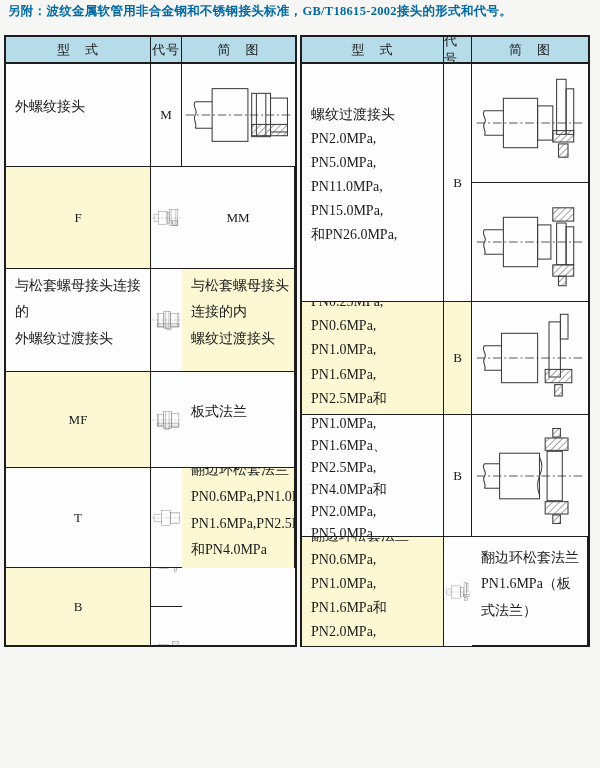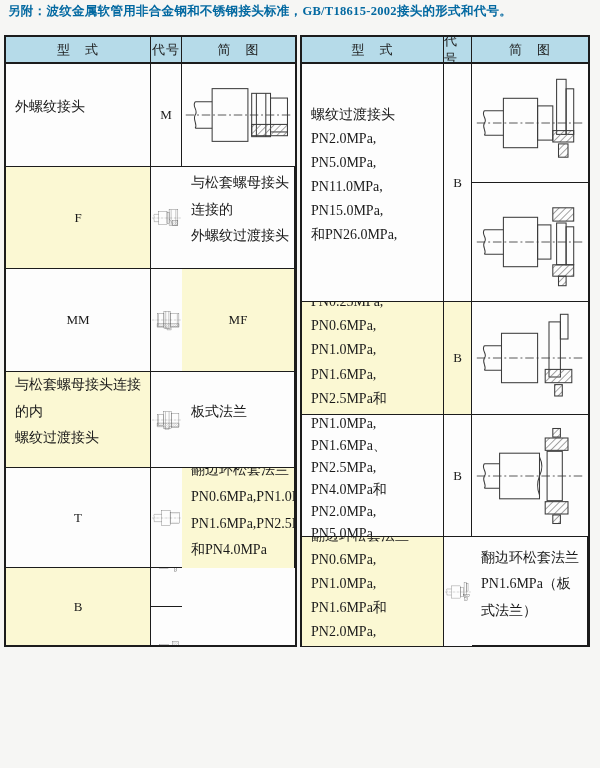--- a/index.html
+++ b/index.html
@@ -73,40 +73,40 @@
       <rect x="62" y="28" width="8" height="40"></rect>
       <rect x="70" y="16" width="34" height="60"></rect>
       <line x1="78" y1="16" x2="78" y2="76"></line>
         <line x1="96" y1="16" x2="96" y2="76"></line>
       <path d="M70,52 q10,8 14,22"></path>
       <rect class="ht" x="82" y="58" width="22" height="18"></rect>
       <line class="cl" x1="4" y1="48" x2="117" y2="48"></line>
     </svg>
   </div>
 
+  <div class="c code">MM</div>
   <div class="c type">与松套螺母接头连接的
 外螺纹过渡接头</div>
-  <div class="c code">MM</div>
   <div class="c diag nr">
     <svg class="dg" width="114" height="92" viewBox="0 0 120 96">
       <rect x="24" y="24" width="26" height="48"></rect>
       <line x1="29" y1="24" x2="29" y2="72"></line>
       <rect x="50" y="14" width="26" height="68"></rect>
       <line x1="57" y1="14" x2="57" y2="82"></line>
         <line x1="69" y1="14" x2="69" y2="82"></line>
       <rect x="76" y="24" width="32" height="48"></rect>
       <line x1="102" y1="24" x2="102" y2="72"></line>
       <path class="ht" d="M24,62 H108 V76 H78 V86 H62 V76 H24 Z"></path>
       <line class="cl" x1="4" y1="48" x2="117" y2="48"></line>
     </svg>
   </div>
 
-  <div class="c code hl">MF</div>
   <div class="c type hl">与松套螺母接头连接的内
 螺纹过渡接头</div>
+  <div class="c code hl">MF</div>
   <div class="c diag nr">
     <svg class="dg" width="114" height="88" viewBox="0 0 120 96">
       <rect x="24" y="28" width="24" height="40"></rect>
       <line x1="29" y1="28" x2="29" y2="68"></line>
       <rect x="48" y="16" width="30" height="64"></rect>
       <line x1="56" y1="16" x2="56" y2="80"></line>
         <line x1="70" y1="16" x2="70" y2="80"></line>
       <rect x="78" y="24" width="30" height="52"></rect>
       <path class="ht" d="M24,60 H108 V74 H70 V84 H54 V74 H24 Z"></path>
       <line class="cl" x1="4" y1="48" x2="117" y2="48"></line>

